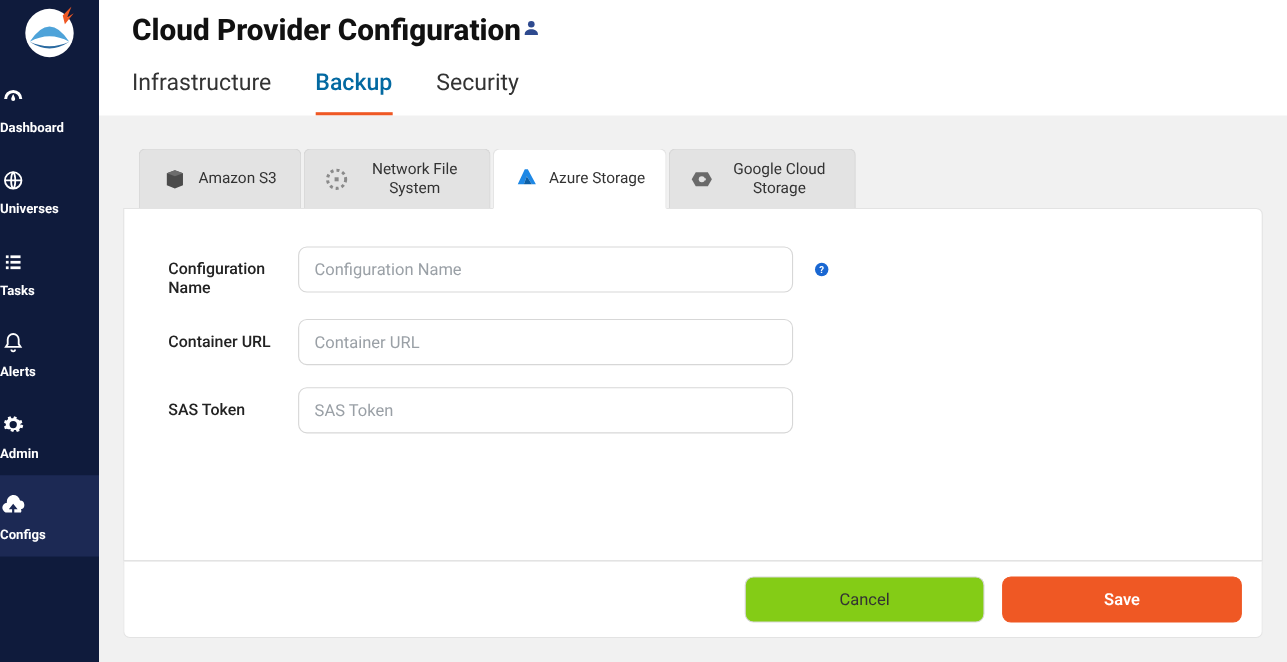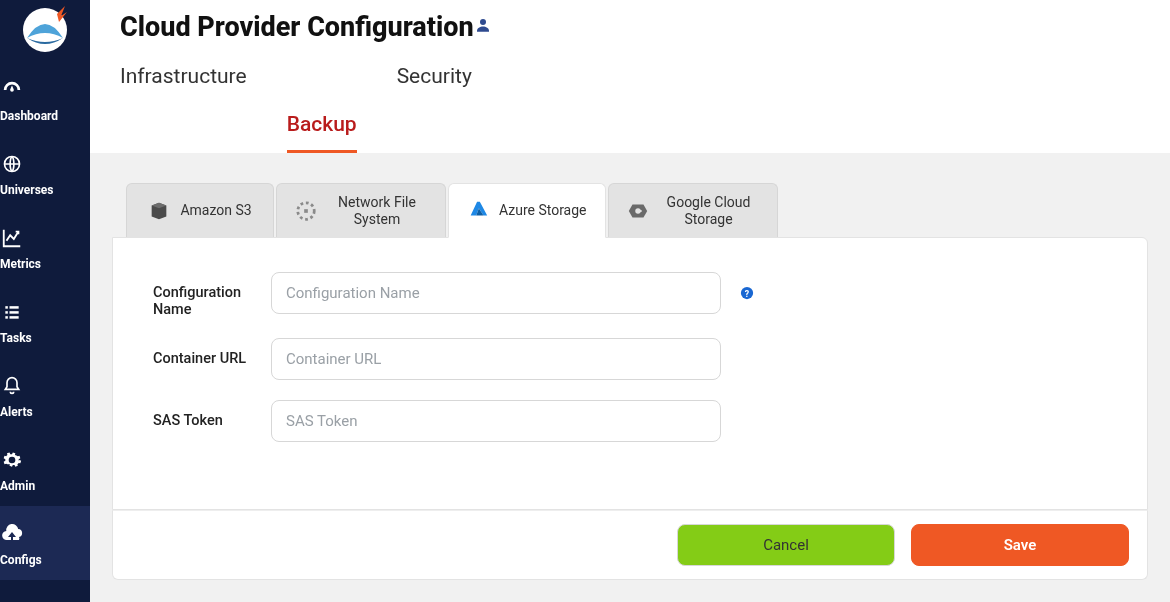--- a/index.html
+++ b/index.html
@@ -64,24 +64,23 @@
       padding: 10px 30px 0 30px;
     }
     .subnav-item {
       font-size: 21px;
       color: #333;
       padding-bottom: 14px;
       cursor: pointer;
       border-bottom: 3px solid transparent;
     }
     .subnav-item.active {
-      color: #b91c1c;
+      color: #0369a1;
       font-weight: 500;
       border-bottom-color: #ef5824;
-      margin-top: 48px;
     }
 
     .content-scroll {
       flex: 1;
       background: #f1f1f1;
       padding: 30px 22px 22px 22px;
       overflow: hidden;
     }
 
     .panel {
@@ -210,30 +209,20 @@
     <div class="sidebar-item">
       <span class="sidebar-icon">
         <svg viewBox="0 0 24 24" width="20" height="20" fill="#fff">
             <circle cx="12" cy="12" r="9" fill="none" stroke="#fff" stroke-width="2"></circle>
             <path d="M3 12h18M12 3c3 3 3 15 0 18M12 3c-3 3-3 15 0 18" fill="none" stroke="#fff" stroke-width="2"></path>
           </svg>
       </span>
       <span class="sidebar-label">Universes</span>
     </div>
 
-    <div class="sidebar-item">
-      <span class="sidebar-icon">
-        <svg viewBox="0 0 24 24" width="22" height="22" fill="none" stroke="#fff" stroke-width="2">
-            <path d="M3 3v18h18"></path>
-            <path d="M6 15l4-6 4 4 5-8"></path>
-            <path d="M16 5h3v3"></path>
-          </svg>
-      </span>
-      <span class="sidebar-label">Metrics</span>
-    </div>
 
     <div class="sidebar-item">
       <span class="sidebar-icon">
         <svg viewBox="0 0 24 24" width="20" height="20" fill="#fff">
             <rect x="4" y="5" width="3" height="3"></rect>
             <rect x="9" y="5" width="11" height="3"></rect>
             <rect x="4" y="11" width="3" height="3"></rect>
             <rect x="9" y="11" width="11" height="3"></rect>
             <rect x="4" y="17" width="3" height="3"></rect>
             <rect x="9" y="17" width="11" height="3"></rect>

